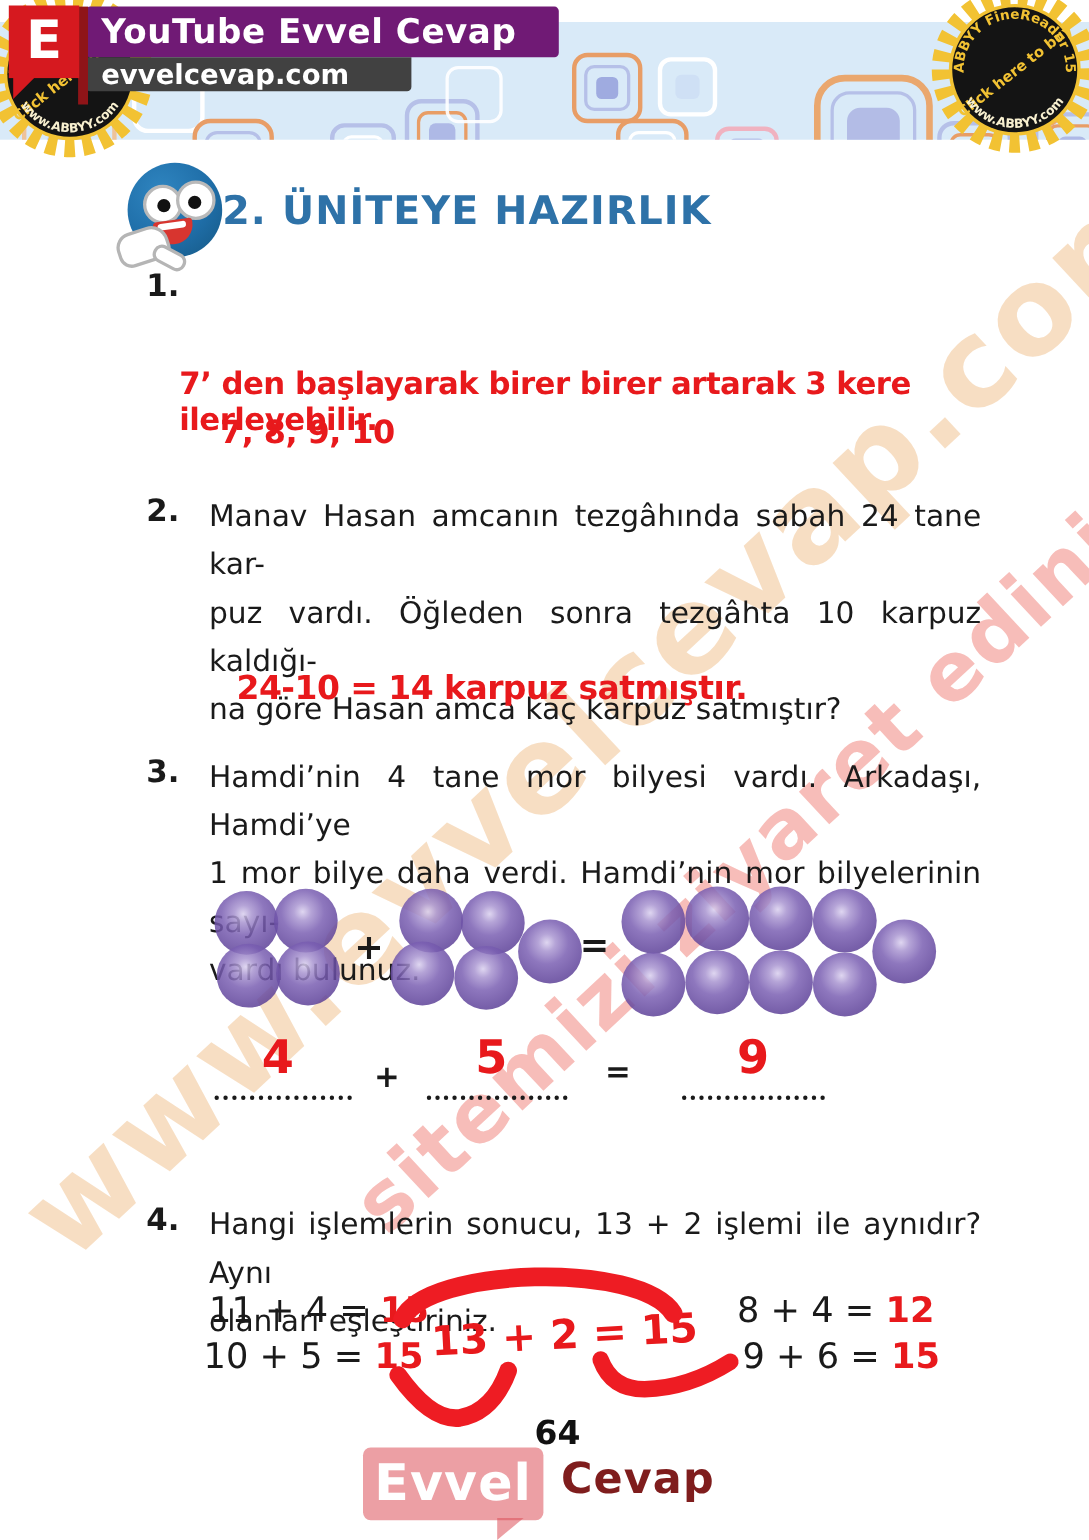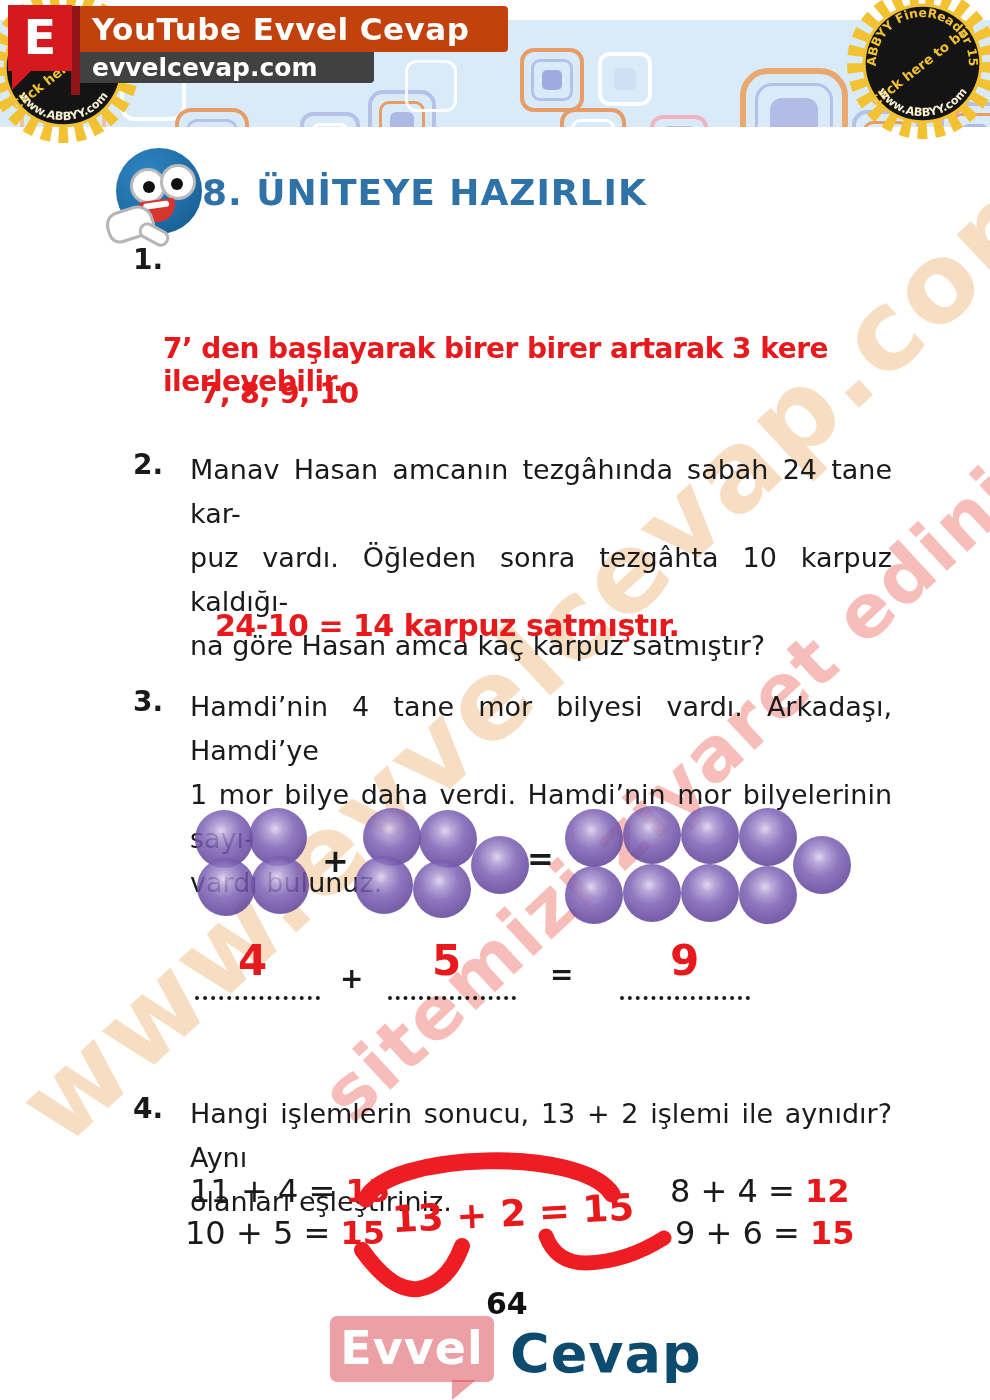--- a/index.html
+++ b/index.html
@@ -11,21 +11,21 @@
   .sq{position:absolute;border-radius:22%;}
   .sq i{position:absolute;inset:7px;border-radius:22%;border:3px solid rgba(255,255,255,.8);}
   .sq em{position:absolute;inset:18px;border-radius:25%;}
 
   
   .wm{position:absolute;z-index:1;font-weight:bold;white-space:nowrap;transform-origin:0 0;pointer-events:none;}
   .wm1{left:-6px;top:1075px;font-size:110px;color:rgba(240,195,146,.55);transform:rotate(-43deg);letter-spacing:3px;text-shadow:3px 3px 0 rgba(255,255,255,.65);}
   .wm2{left:305px;top:1075px;font-size:74px;color:rgba(236,98,88,.42);transform:rotate(-43deg);letter-spacing:2px;text-shadow:2px 2px 0 rgba(255,255,255,.5);}
 
   
-  .hdr-bar1{position:absolute;left:78px;top:6px;width:430px;height:46px;background:#c2410c;border-radius:4px;z-index:3;
+  .hdr-bar1{position:absolute;left:78px;top:6px;width:430px;height:46px;background:#701a75;border-radius:4px;z-index:3;
             color:#fff;font-size:31px;font-weight:bold;line-height:46px;padding-left:14px;box-sizing:border-box;letter-spacing:.5px;}
   .hdr-bar2{position:absolute;left:78px;top:52px;width:296px;height:31px;background:#414141;border-radius:0 0 4px 4px;z-index:3;
             color:#fff;font-size:25px;font-weight:bold;line-height:31px;padding-left:14px;box-sizing:border-box;}
   .e-strip{position:absolute;left:71px;top:6px;width:9px;height:89px;background:#8f1418;z-index:3;}
   .e-box{position:absolute;left:8px;top:5px;width:64px;height:66px;background:#d6191f;z-index:4;
          color:#fff;font-size:48px;font-weight:bold;text-align:center;line-height:64px;}
   .e-tail{position:absolute;left:12px;top:70px;width:0;height:0;z-index:4;
           border-top:20px solid #d6191f;border-right:20px solid transparent;}
 
   .badge{position:absolute;z-index:2;}
@@ -80,21 +80,21 @@
   .eq-center{position:absolute;z-index:3;font-size:37px;font-weight:bold;color:#e8191c;transform:rotate(-3deg);white-space:nowrap;}
   .scribbles{position:absolute;left:0;top:0;z-index:4;pointer-events:none;}
 
   
   .pagenum{position:absolute;left:486px;top:1286px;z-index:3;font-size:30px;font-weight:bold;color:#111;}
   .logo-box{position:absolute;left:330px;top:1316px;width:164px;height:66px;z-index:3;
             background:rgba(221,80,90,.55);border-radius:7px;color:#fff;font-size:46px;font-weight:bold;
             text-align:center;line-height:64px;letter-spacing:1px;}
   .logo-tail{position:absolute;left:452px;top:1380px;width:0;height:0;z-index:3;
              border-top:20px solid rgba(221,80,90,.55);border-right:24px solid transparent;}
-  .logo-cevap{position:absolute;left:510px;top:1322px;z-index:3;font-size:54px;font-weight:bold;color:#0c4a6e;letter-spacing:1px;}
+  .logo-cevap{position:absolute;left:510px;top:1322px;z-index:3;font-size:39px;font-weight:bold;color:#7f1d1d;letter-spacing:1px;}
 </style>
 </head>
 <body>
 
 <div class="page">
 
   <div class="band">
     <div class="sq" style="left:120px;top:35px;width:58px;height:58px;border:4px solid #fff;"></div>
     <div class="sq" style="left:20px;top:78px;width:78px;height:78px;border:4px solid #eec39a;">
         <i></i>
@@ -196,21 +196,21 @@
       </div>
     <div class="m-eye r">
         <div class="m-pupil" style="left:8px;top:11px;"></div>
       </div>
     <div class="m-mouth">
         <b></b>
       </div>
     <div class="m-hand"></div>
     <div class="m-finger"></div>
   </div>
-  <div class="title">8. ÜNİTEYE HAZIRLIK</div>
+  <div class="title">2. ÜNİTEYE HAZIRLIK</div>
 
   <div class="qnum" style="left:133px;top:243px;">1.</div>
   <div class="ans" style="left:163px;top:332px;font-size:28px;">7’ den başlayarak birer birer artarak 3 kere ilerleyebilir.</div>
   <div class="ans" style="left:200px;top:376px;">7, 8, 9, 10</div>
 
   <div class="qnum" style="left:133px;top:448px;">2.</div>
   <div class="qtext" style="top:448px;">
     <div class="just">Manav Hasan amcanın tezgâhında sabah 24 tane kar-</div>
     <div class="just">puz vardı. Öğleden sonra tezgâhta 10 karpuz kaldığı-</div>
     <div>na göre Hasan amca kaç karpuz satmıştır?</div>

